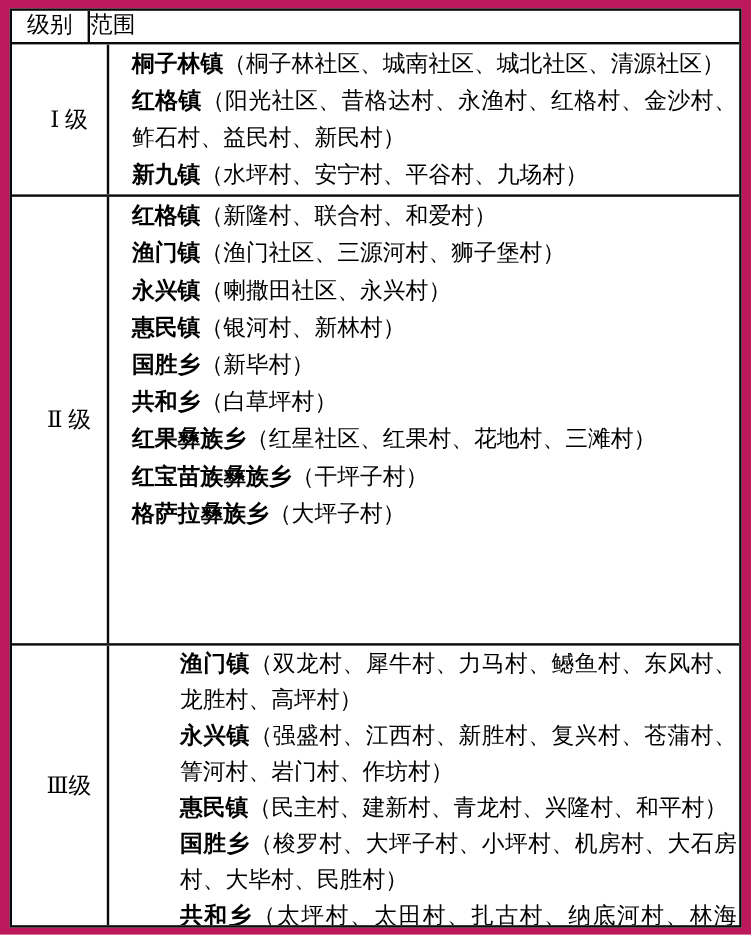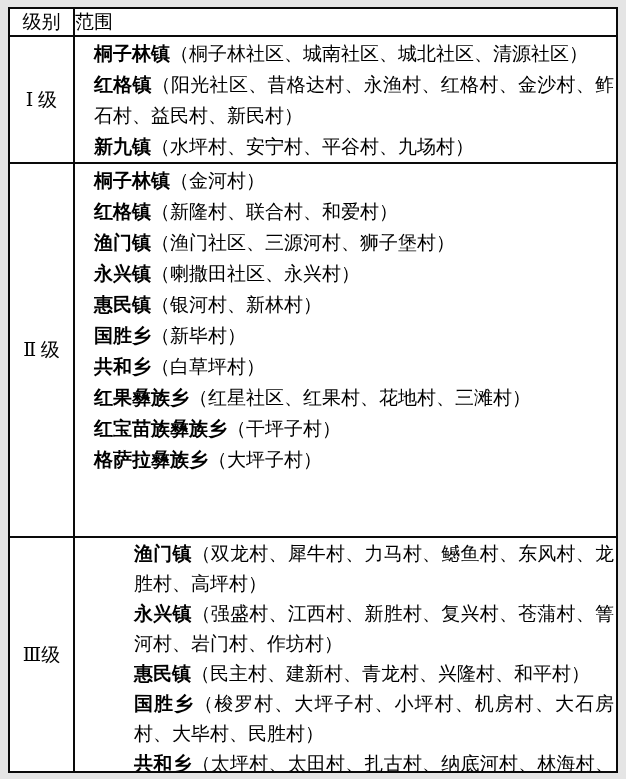--- a/index.html
+++ b/index.html
@@ -9,21 +9,21 @@
     width: 626px;
     height: 779px;
     overflow: hidden;
     font-family: "Liberation Serif", "DejaVu Serif", serif;
     color: #000000;
   }
   .page {
     position: relative;
     width: 626px;
     height: 779px;
-    background: #e5e5e5;
+    background: #be185d;
   }
   .table {
     position: absolute;
     left: 8px;
     top: 7px;
     width: 610px;
     height: 766px;
     border: 2px solid #0a0a0a;
     box-sizing: border-box;
     display: flex;
@@ -69,20 +69,21 @@
   }
   .level-cell {
     flex: 0 0 63px;
     width: 63px;
     border-right: 2px solid #0a0a0a;
     display: flex;
     align-items: center;
     justify-content: center;
     font-size: 19px;
     white-space: nowrap;
+    padding-left: 16px;
   }
   .scope-cell {
     flex: 1;
     min-width: 0;
     padding: 1px 2px 0 19px;
     overflow: hidden;
     font-size: 19px;
     line-height: 31px;
   }
   .row-last .scope-cell {
@@ -113,21 +114,20 @@
           <div class="level-cell">Ⅰ 级</div>
           <div class="scope-cell">
             <p class="entry"><b>桐子林镇</b><span>（桐子林社区、城南社区、城北社区、清源社区）</span></p>
             <p class="entry"><b>红格镇</b><span>（阳光社区、昔格达村、永渔村、红格村、金沙村、鲊石村、益民村、新民村）</span></p>
             <p class="entry"><b>新九镇</b><span>（水坪村、安宁村、平谷村、九场村）</span></p>
           </div>
         </div>
         <div class="row" style="flex: 0 0 374px;">
           <div class="level-cell">Ⅱ 级</div>
           <div class="scope-cell">
-            <p class="entry"><b>桐子林镇</b><span>（金河村）</span></p>
             <p class="entry"><b>红格镇</b><span>（新隆村、联合村、和爱村）</span></p>
             <p class="entry"><b>渔门镇</b><span>（渔门社区、三源河村、狮子堡村）</span></p>
             <p class="entry"><b>永兴镇</b><span>（喇撒田社区、永兴村）</span></p>
             <p class="entry"><b>惠民镇</b><span>（银河村、新林村）</span></p>
             <p class="entry"><b>国胜乡</b><span>（新毕村）</span></p>
             <p class="entry"><b>共和乡</b><span>（白草坪村）</span></p>
             <p class="entry"><b>红果彝族乡</b><span>（红星社区、红果村、花地村、三滩村）</span></p>
             <p class="entry"><b>红宝苗族彝族乡</b><span>（干坪子村）</span></p>
             <p class="entry"><b>格萨拉彝族乡</b><span>（大坪子村）</span></p>
           </div>

